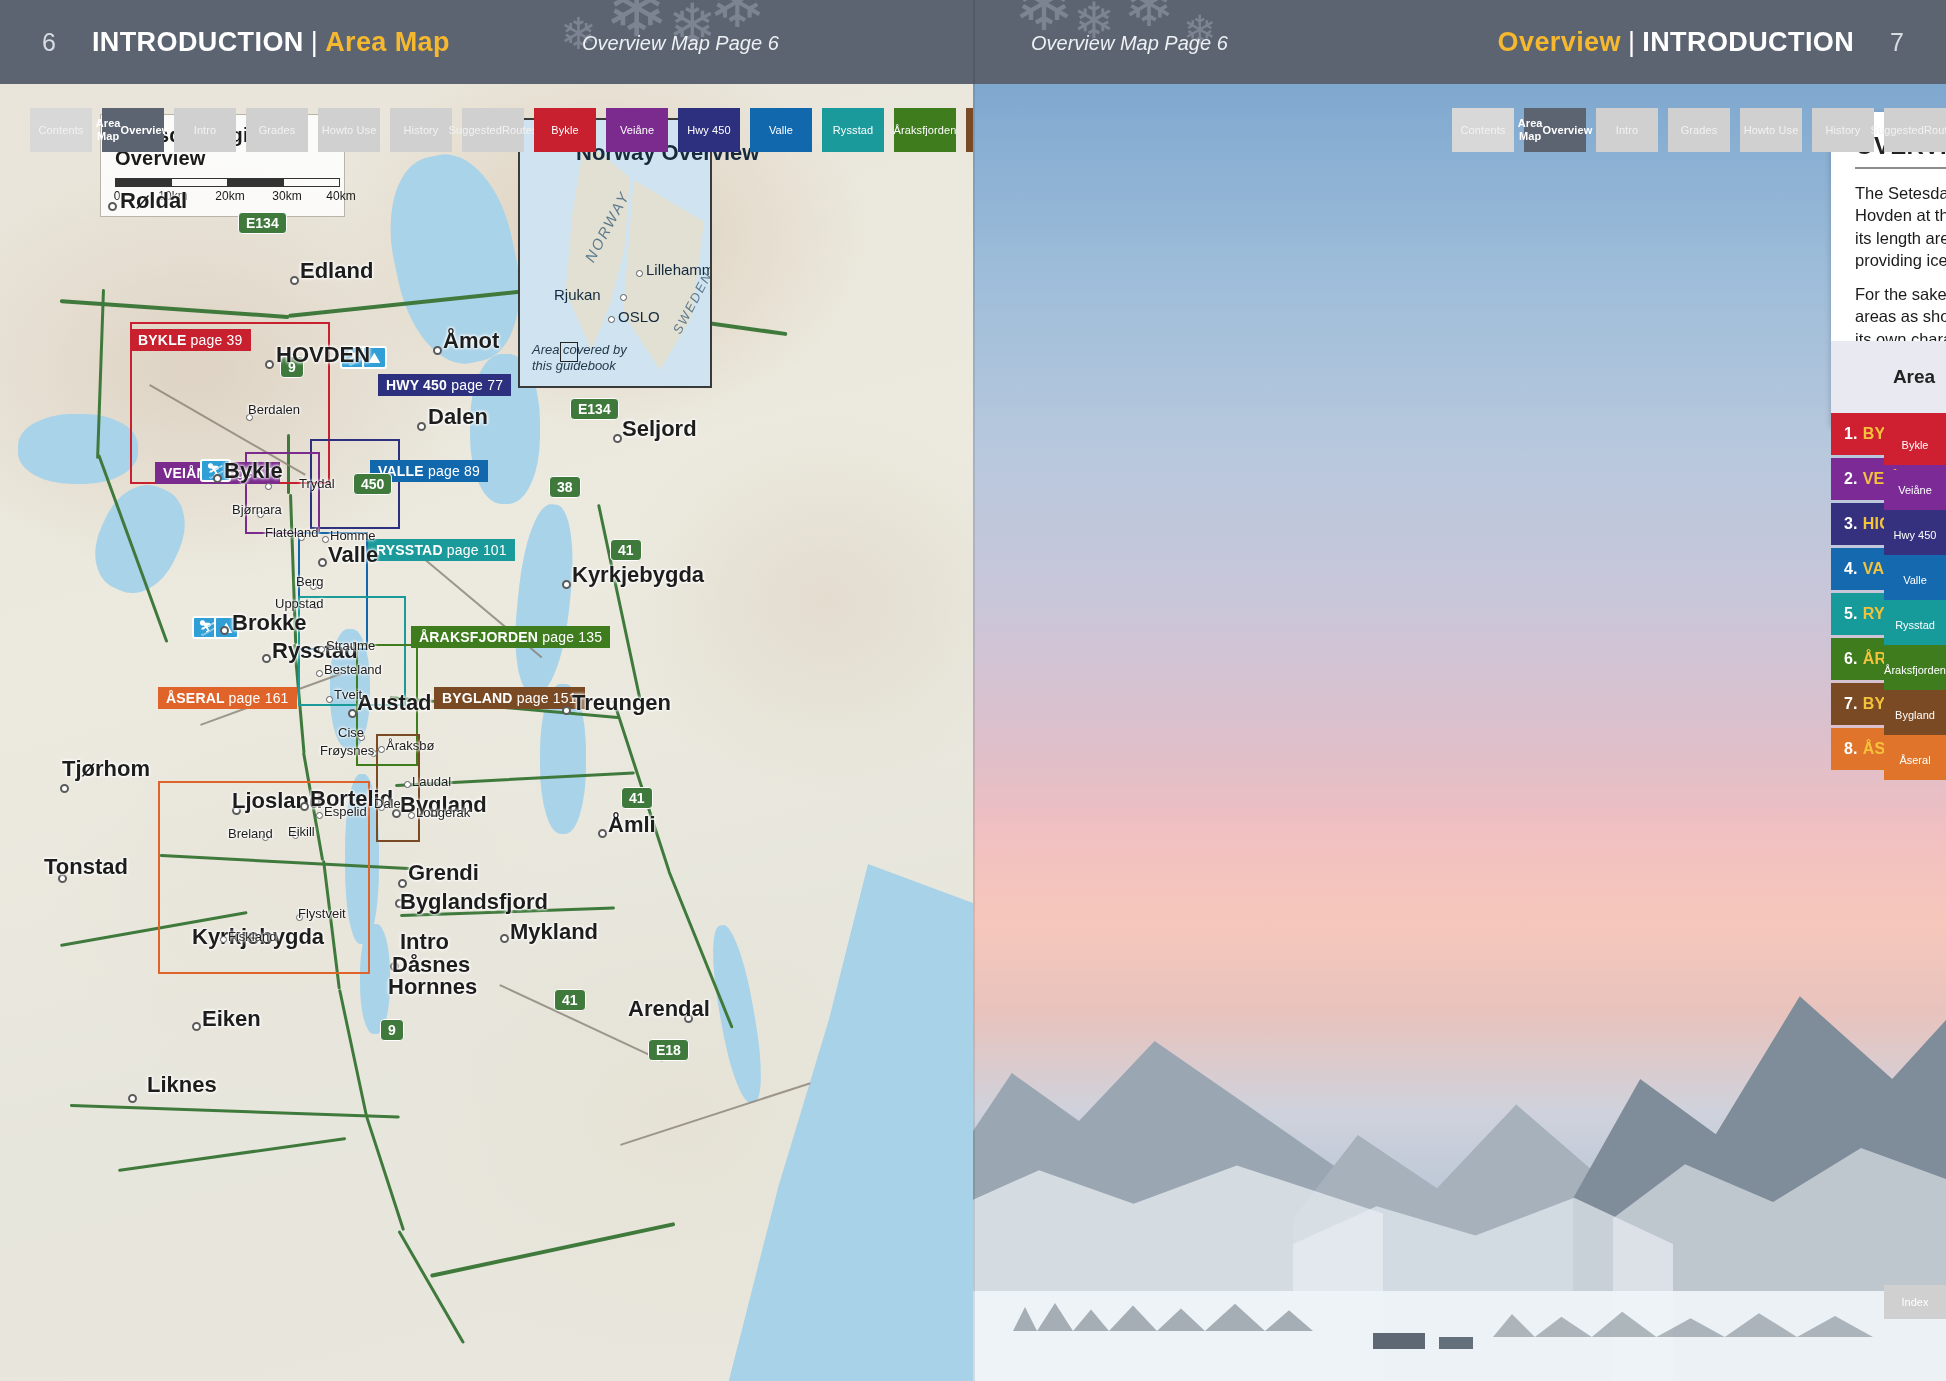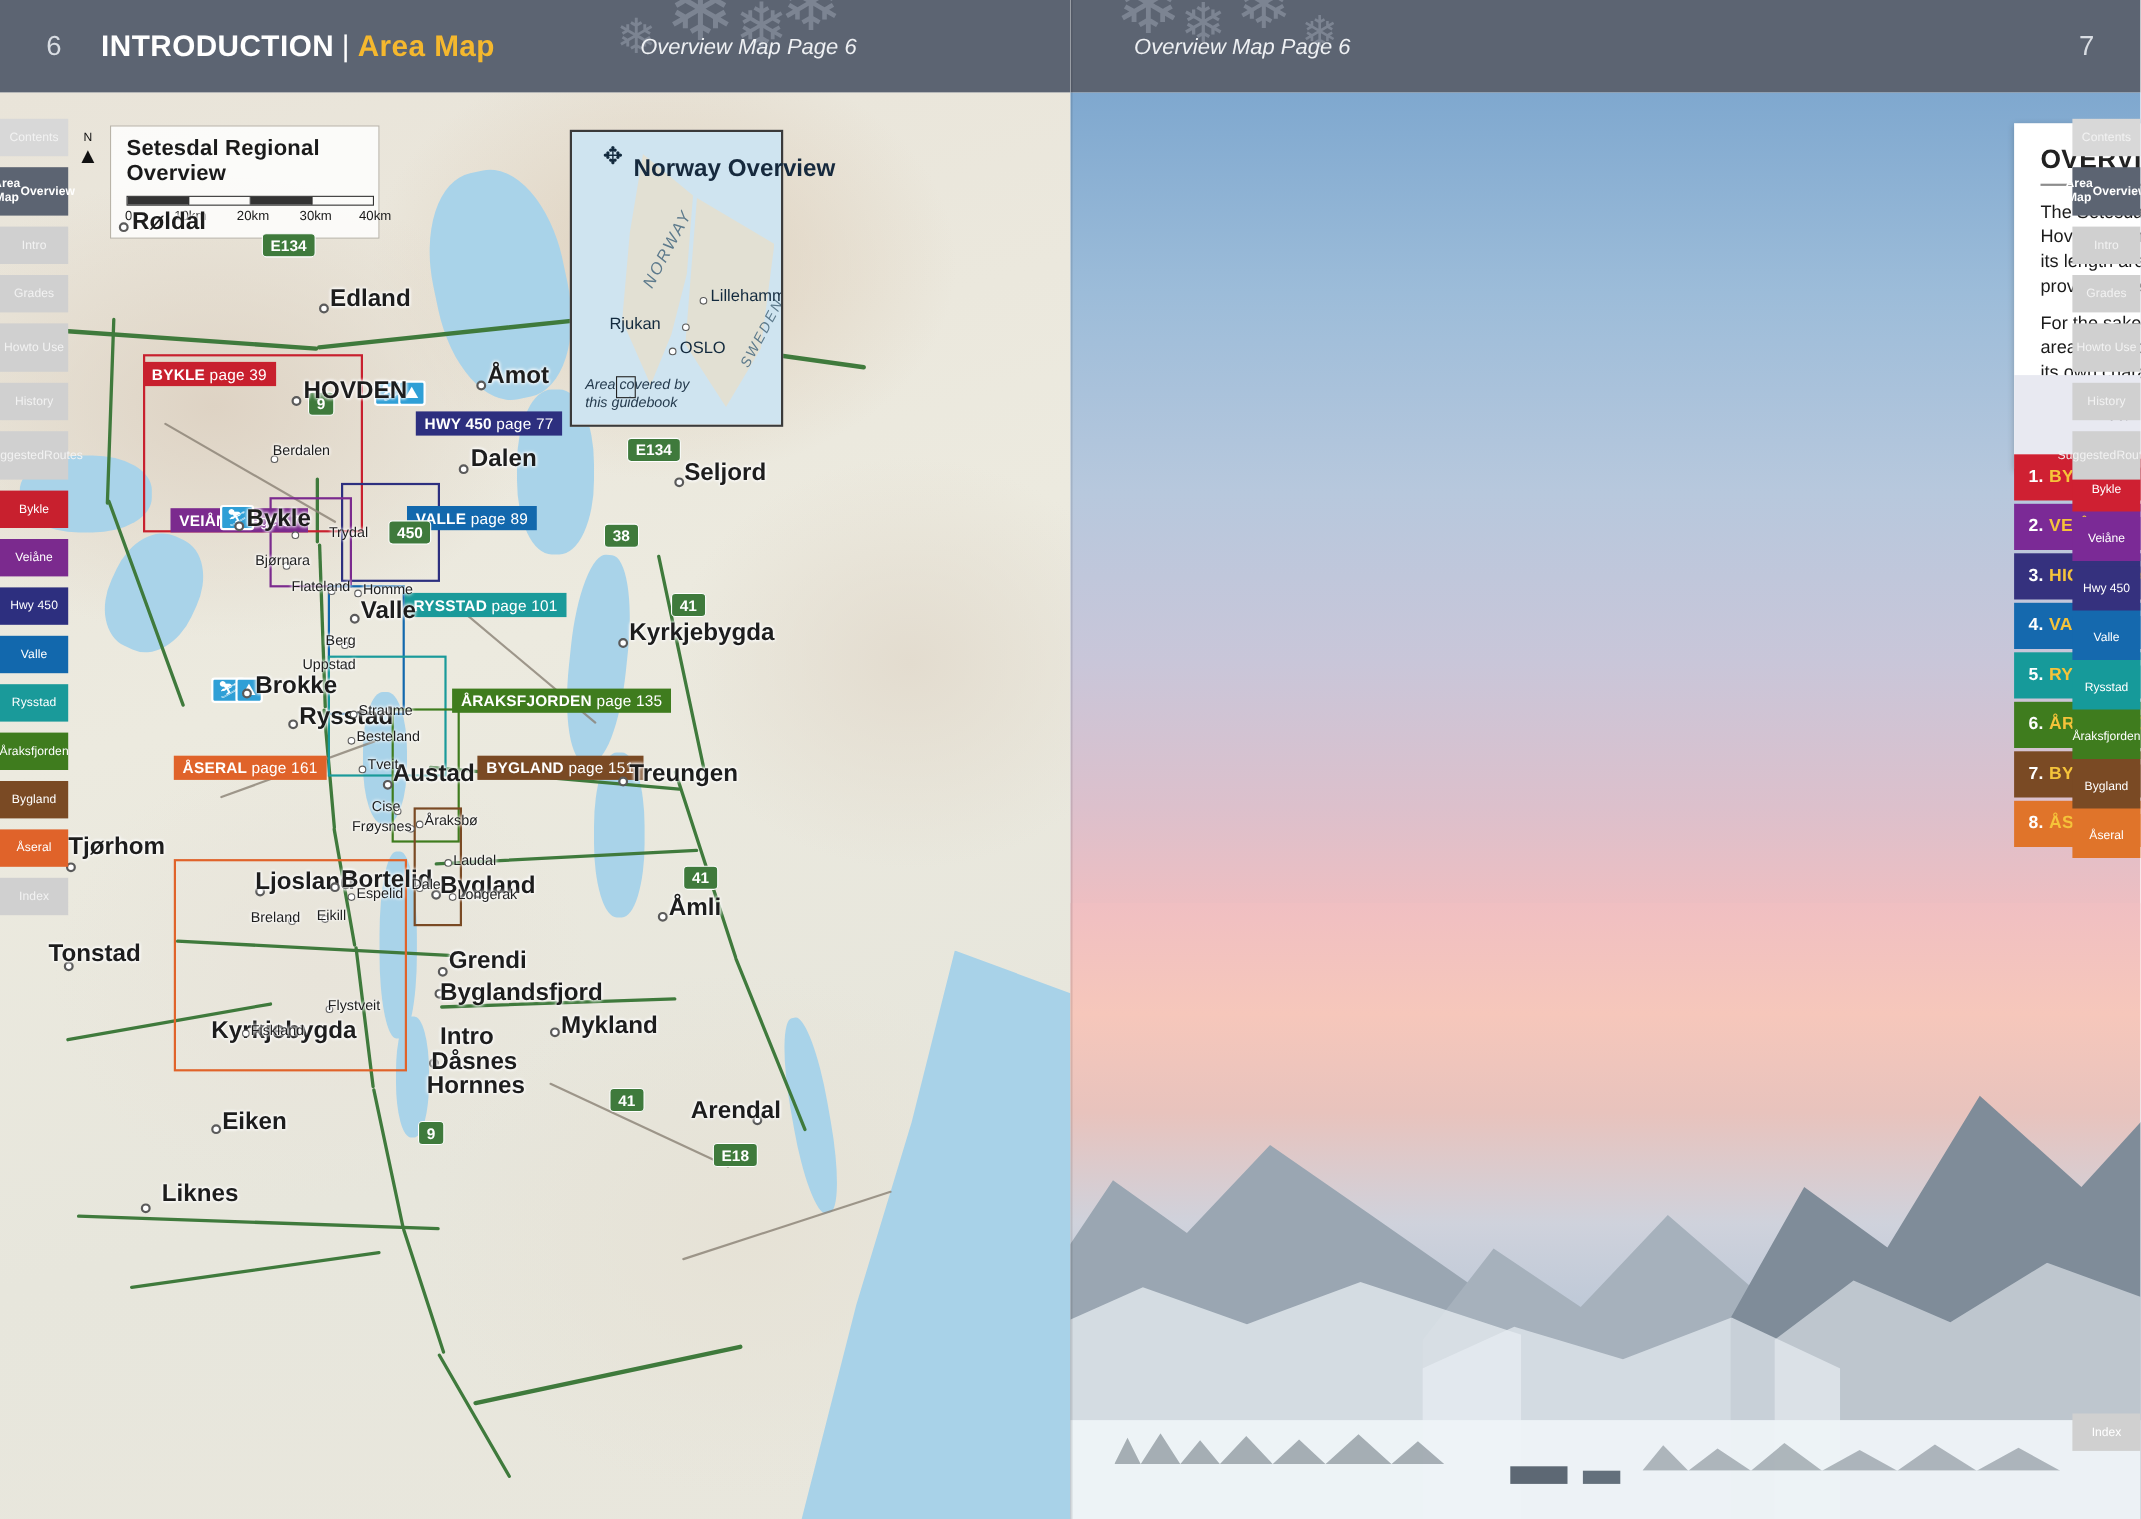--- a/index.html
+++ b/index.html
@@ -88,22 +88,22 @@
   .inset-cap { position:absolute; font-size:13px; font-style:italic;
     color:#243a4d; line-height:1.25; }
 
   
   .areabox { position:absolute; border:2.5px solid; background:transparent; }
   .arealbl { position:absolute; color:#fff; font-size:14px; font-weight:bold;
     padding:3px 8px; white-space:nowrap; letter-spacing:.2px; }
   .arealbl .pg { font-weight:normal; }
 
   
-  .tabs { position:absolute; top:108px; display:flex; flex-direction:column;
-    gap:10px; z-index:12; }
+  .tabs { position:absolute; top:108px; display:flex; flex-direction:row;
+    gap:10px; z-index:12;padding-left:30px; }
   .tab { width:62px; min-height:34px; display:flex; align-items:center;
     justify-content:center; text-align:center; color:#fff; font-size:11px;
     line-height:1.15; padding:5px 3px; letter-spacing:.1px; }
   .tab.two { min-height:44px; }
   .tab.sel { font-weight:bold; }
 
   
   .rightbg { position:absolute; top:84px; left:0; width:973px; height:1297px;
     background:linear-gradient(180deg,
       #7fa8cf 0%, #9cbcd9 14%, #b7c8dd 28%, #c9c6d9 40%,
@@ -609,19 +609,22 @@
 
     <div class="hdr">
       <div class="snowfield" style="left:-20px;">
         <span class="snow" style="left:60px;top:2px;font-size:74px;">❄</span>
         <span class="snow" style="left:120px;top:30px;font-size:50px;">❄</span>
         <span class="snow" style="left:170px;top:8px;font-size:62px;">❄</span>
         <span class="snow" style="left:230px;top:44px;font-size:40px;">❄</span>
       </div>
       <div class="hdr-sub" style="left:58px;top:32px;">Overview Map Page 6</div>
       <div class="hdr-inner hdr-right">
+        <span class="hdr-title">
+          <span class="accent">Overview</span><span class="sep">|</span><span>INTRODUCTION</span>
+        </span>
         <span class="pg-num">7</span>
       </div>
     </div>
   </div>
 
   <div class="gutter"></div>
 </div>
 
 </body></html>

